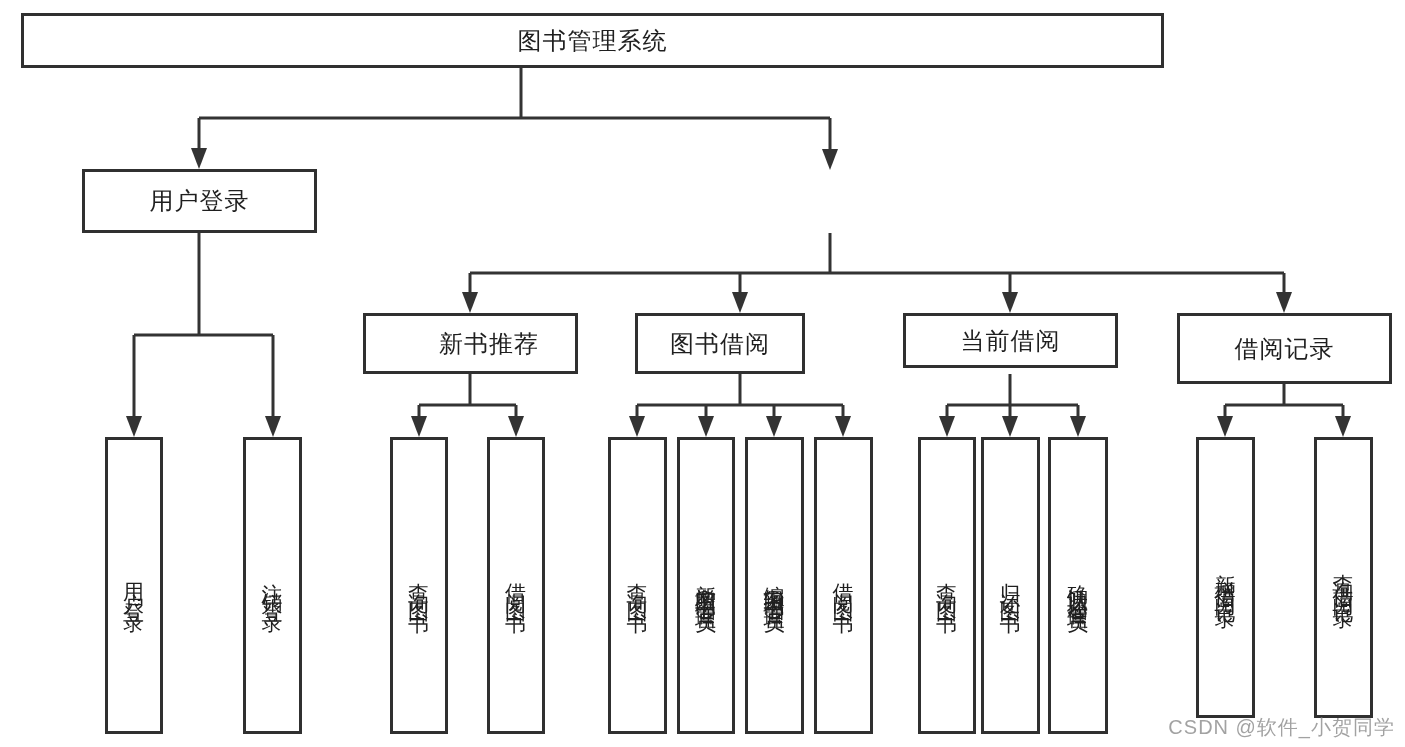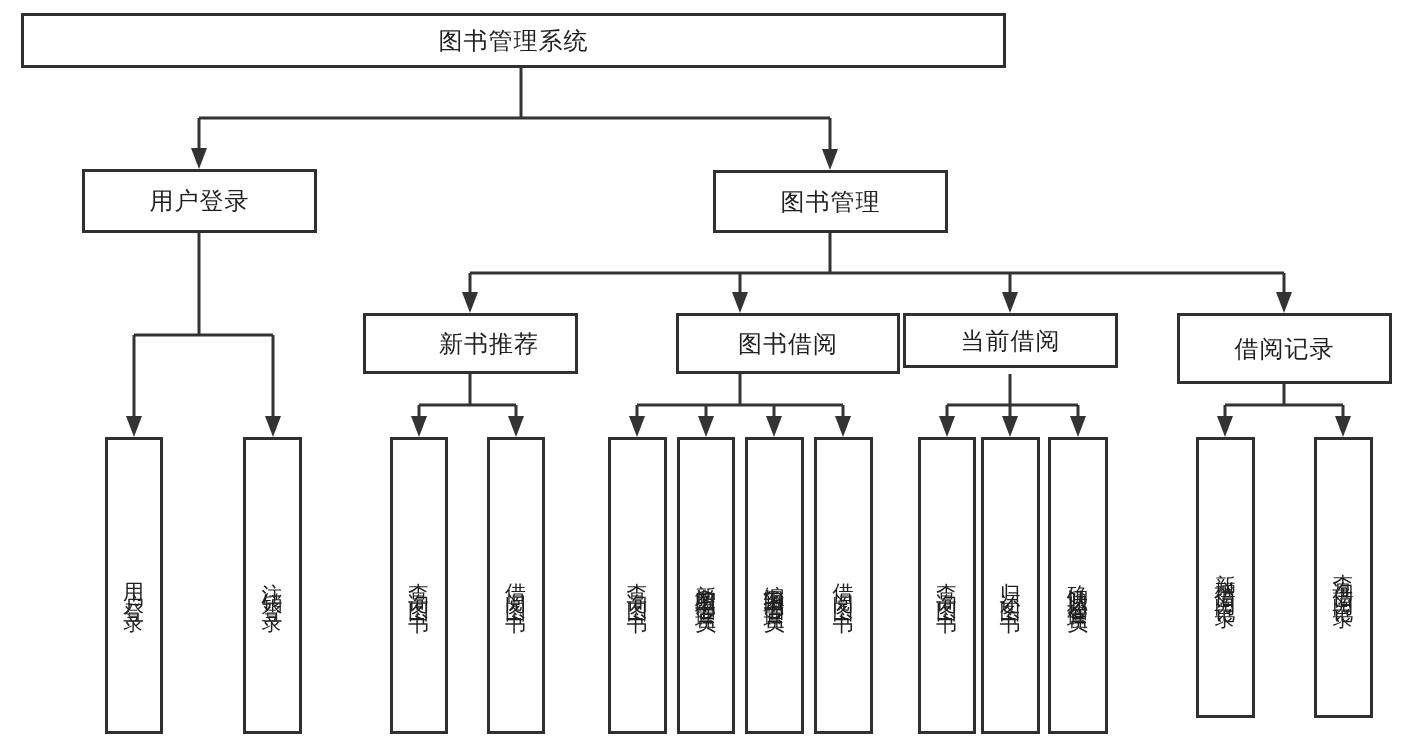--- a/index.html
+++ b/index.html
@@ -112,33 +112,31 @@
       <polygon points="939,416 955,416 947,437" fill="#333333"></polygon>
       <line x1="1010" y1="405" x2="1010" y2="420" stroke="#333333" stroke-width="3"></line>
       <polygon points="1002,416 1018,416 1010,437" fill="#333333"></polygon>
       <line x1="1078" y1="405" x2="1078" y2="420" stroke="#333333" stroke-width="3"></line>
       <polygon points="1070,416 1086,416 1078,437" fill="#333333"></polygon>
       <line x1="1225" y1="405" x2="1225" y2="420" stroke="#333333" stroke-width="3"></line>
       <polygon points="1217,416 1233,416 1225,437" fill="#333333"></polygon>
       <line x1="1343" y1="405" x2="1343" y2="420" stroke="#333333" stroke-width="3"></line>
       <polygon points="1335,416 1351,416 1343,437" fill="#333333"></polygon>
     </svg>
-<div class="node h-node" style="left: 21px; top: 13px; width: 985px; height: 55px;">
+  <div class="watermark">CSDN @软件_小贺同学</div>
+<div class="node h-node" style="left: 21px; top: 13px; width: 1143px; height: 55px;">
       <span class="node-label">图书管理系统</span>
     </div>
     <div class="node h-node" style="left: 82px; top: 169px; width: 235px; height: 64px;">
       <span class="node-label">用户登录</span>
     </div>
-    <div class="node h-node" style="left: 713px; top: 170px; width: 235px; height: 63px;">
-      <span class="node-label">图书管理</span>
-    </div>
     <div class="node h-node" style="left: 363px; top: 313px; width: 215px; height: 61px; padding-left: 37px;">
       <span class="node-label">新书推荐</span>
     </div>
-    <div class="node h-node" style="left: 635px; top: 313px; width: 224px; height: 61px; margin-left: 41px;">
+    <div class="node h-node" style="left: 635px; top: 313px; width: 170px; height: 61px;">
       <span class="node-label">图书借阅</span>
     </div>
     <div class="node h-node" style="left: 903px; top: 313px; width: 215px; height: 55px;">
       <span class="node-label">当前借阅</span>
     </div>
     <div class="node h-node" style="left: 1177px; top: 313px; width: 215px; height: 71px;">
       <span class="node-label">借阅记录</span>
     </div>
     <div class="node v-node" style="left: 105px; top: 437px; width: 58px; height: 297px;">
       <span class="node-label ls-wide">用户登录</span>

